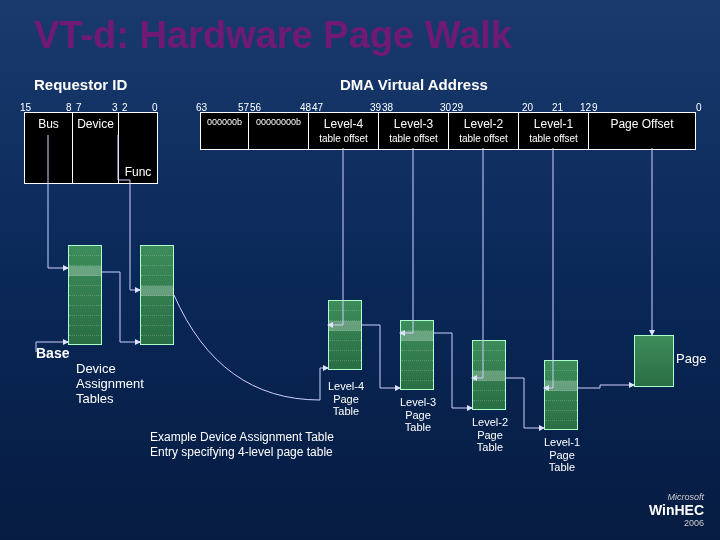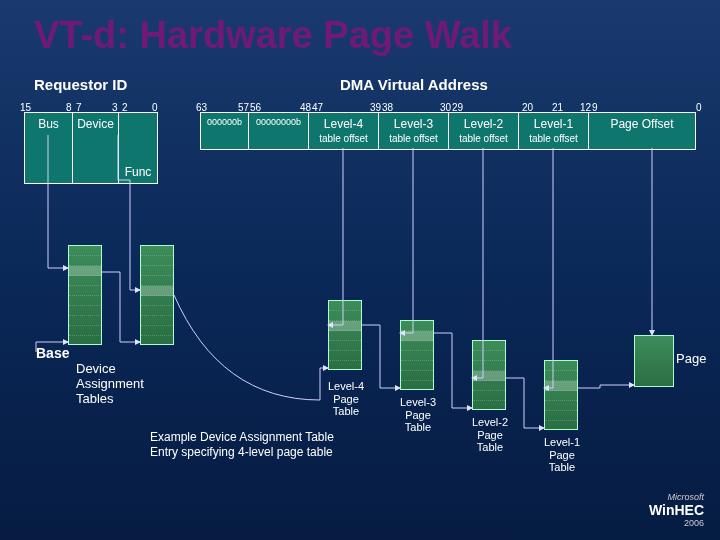--- a/index.html
+++ b/index.html
@@ -26,21 +26,21 @@
   }
   .bitnum {
     position: absolute;
     font-size: 10px;
     color: #fff;
   }
   .field-row {
     position: absolute;
     display: flex;
     border: 1px solid #fff;
-    background: #0f766e;
+    background: #000000;
     font-size: 12px;
   }
   .field-row div {
     border-right: 1px solid #fff;
     text-align: center;
     padding: 4px 2px;
     white-space: nowrap;
     overflow: hidden;
   }
   .field-row div:last-child { border-right: none; }

